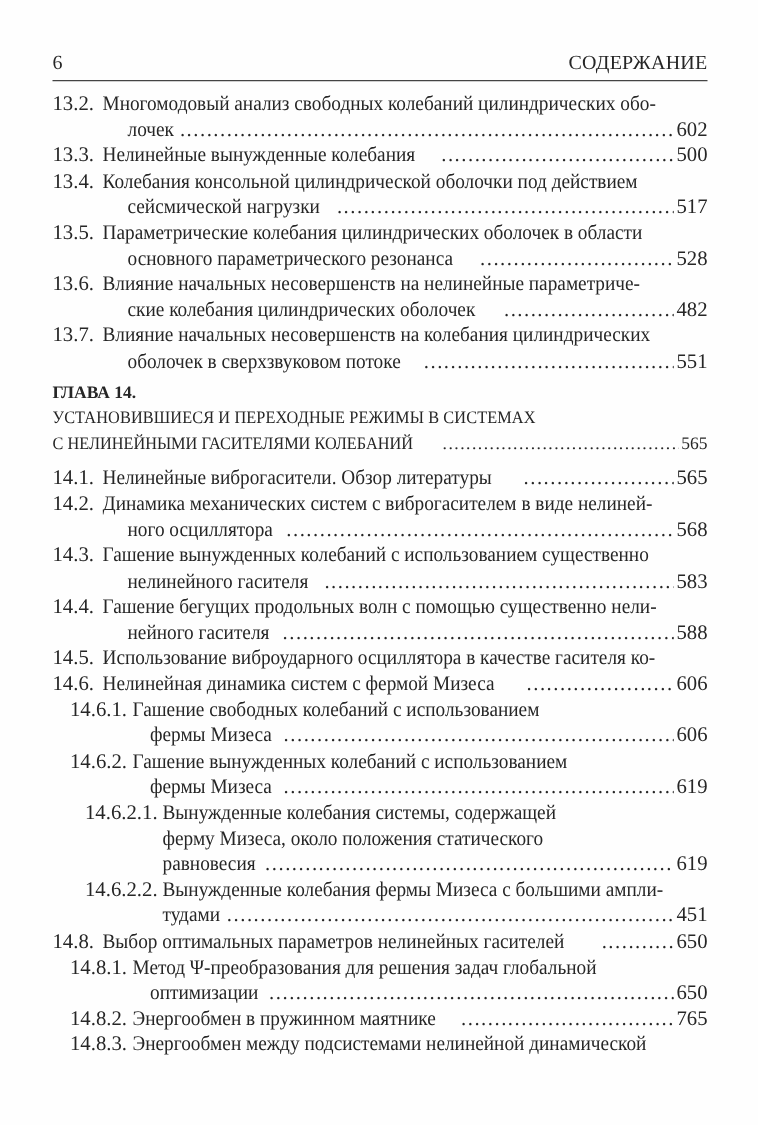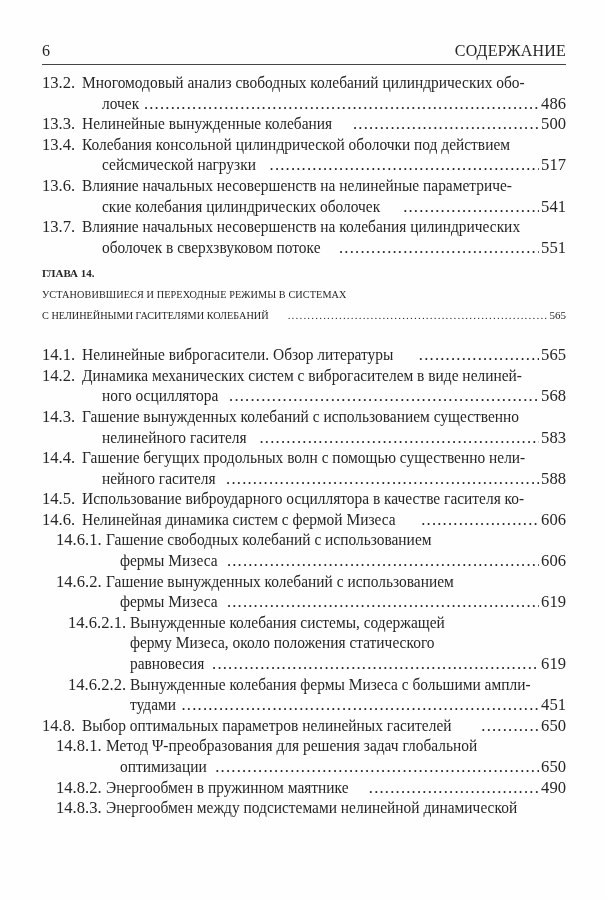--- a/index.html
+++ b/index.html
@@ -32,21 +32,21 @@
   .entry .last .p { flex:0 0 auto; }
   .lvl1 .num { left:0; }
   .lvl1 .body { margin-left:40px; }
   .lvl2 .num { left:14px; }
   .lvl2 .body { margin-left:64px; }
   .lvl3 .num { left:26px; }
   .lvl3 .body { margin-left:88px; }
   .cont-indent { padding-left:20px; }
   .lvl2 .cont-indent { padding-left:14px; }
   .lvl3 .cont-indent { padding-left:0px; }
-  .chapter { font-size:11px; line-height:20.6px; margin-top:5px; margin-bottom:20px; }
+  .chapter { font-size:14px; line-height:20.6px; margin-top:5px; margin-bottom:6px; }
   .chapter .ch-label { font-weight:bold; display:block; }
   .chapter .ch-line { display:block; white-space:nowrap; letter-spacing:0.1px; }
   .chapter .last { display:flex; align-items:flex-start; white-space:nowrap; }
   .chapter .last .dots { flex:1 1 auto; overflow:hidden; margin:0 2px; letter-spacing:1.2px; }
   .chapter .last .dots::before {
     content:"........................................................................................................................................................................................................";
   }
   .cond { display:inline-block; transform:scaleX(0.93); transform-origin:left center; }
 </style>
 </head>
@@ -60,21 +60,21 @@
 
   <div class="toc" id="toc">
     <div id="before">
         <div class="entry lvl1">
           <span class="num">13.2.</span>
           <div class="body">
             <span class="line"><span class="cond">Многомодовый анализ свободных колебаний цилиндрических обо-</span></span>
             <div class="last cont-indent">
               <span class="txt"><span class="cond">лочек</span></span>
               <span class="dots"></span>
-              <span class="p">486</span>
+              <span class="p">602</span>
             </div>
           </div>
         </div>
         <div class="entry lvl1">
           <span class="num">13.3.</span>
           <div class="body">
             <div class="last">
               <span class="txt"><span class="cond">Нелинейные вынужденные колебания</span></span>
               <span class="dots"></span>
               <span class="p">500</span>
@@ -86,27 +86,38 @@
           <div class="body">
             <span class="line"><span class="cond">Колебания консольной цилиндрической оболочки под действием</span></span>
             <div class="last cont-indent">
               <span class="txt"><span class="cond">сейсмической нагрузки</span></span>
               <span class="dots"></span>
               <span class="p">517</span>
             </div>
           </div>
         </div>
         <div class="entry lvl1">
+          <span class="num">13.5.</span>
+          <div class="body">
+            <span class="line"><span class="cond">Параметрические колебания цилиндрических оболочек в области</span></span>
+            <div class="last cont-indent">
+              <span class="txt"><span class="cond">основного параметрического резонанса</span></span>
+              <span class="dots"></span>
+              <span class="p">528</span>
+            </div>
+          </div>
+        </div>
+        <div class="entry lvl1">
           <span class="num">13.6.</span>
           <div class="body">
             <span class="line"><span class="cond">Влияние начальных несовершенств на нелинейные параметриче-</span></span>
             <div class="last cont-indent">
               <span class="txt"><span class="cond">ские колебания цилиндрических оболочек</span></span>
               <span class="dots"></span>
-              <span class="p">541</span>
+              <span class="p">482</span>
             </div>
           </div>
         </div>
         <div class="entry lvl1">
           <span class="num">13.7.</span>
           <div class="body">
             <span class="line"><span class="cond">Влияние начальных несовершенств на колебания цилиндрических</span></span>
             <div class="last cont-indent">
               <span class="txt"><span class="cond">оболочек в сверхзвуковом потоке</span></span>
               <span class="dots"></span>
@@ -249,21 +260,21 @@
               <span class="p">650</span>
             </div>
           </div>
         </div>
         <div class="entry lvl2">
           <span class="num">14.8.2.</span>
           <div class="body">
             <div class="last">
               <span class="txt"><span class="cond">Энергообмен в пружинном маятнике</span></span>
               <span class="dots"></span>
-              <span class="p">490</span>
+              <span class="p">765</span>
             </div>
           </div>
         </div>
         <div class="entry lvl2">
           <span class="num">14.8.3.</span>
           <div class="body">
             <span class="line"><span class="cond">Энергообмен между подсистемами нелинейной динамической</span></span>
           </div>
         </div>
       </div>

